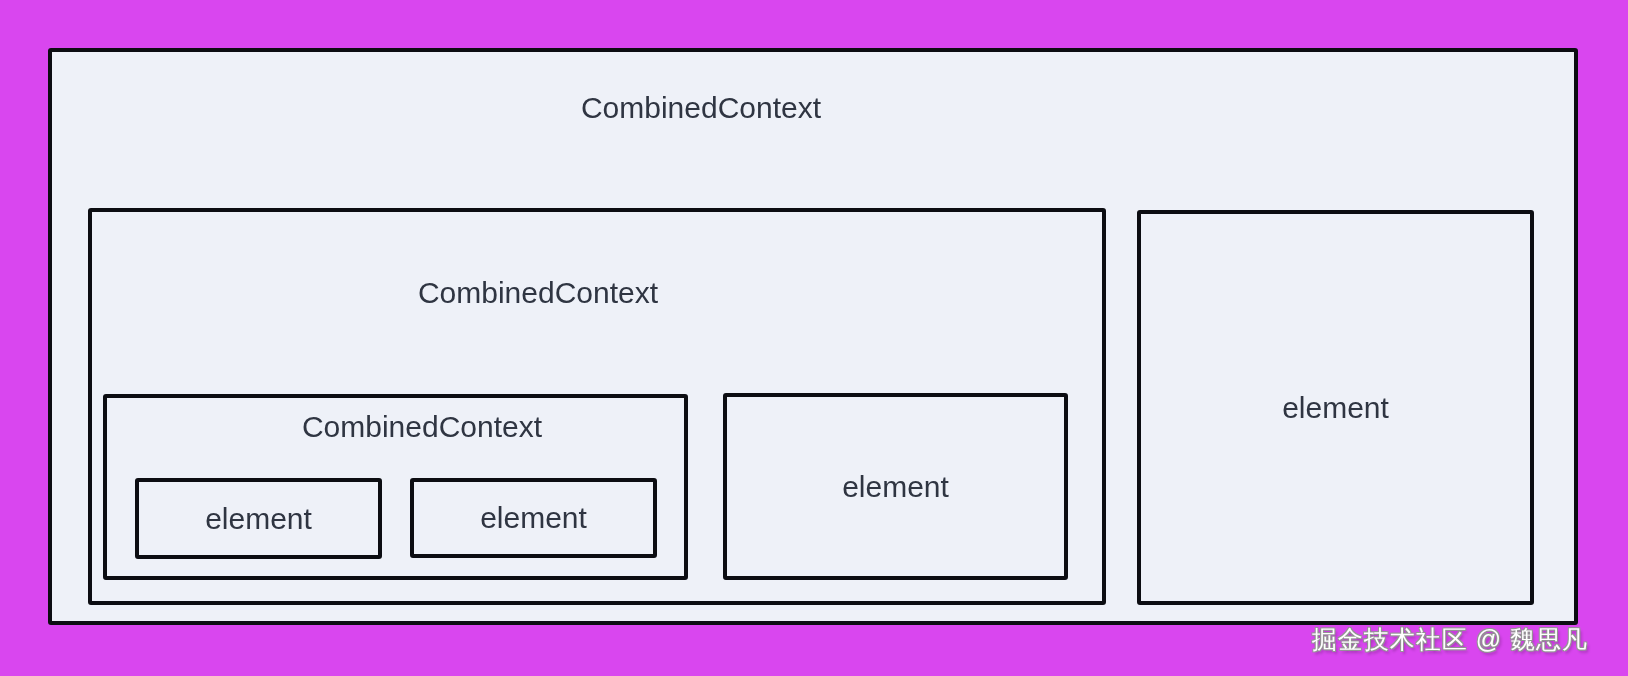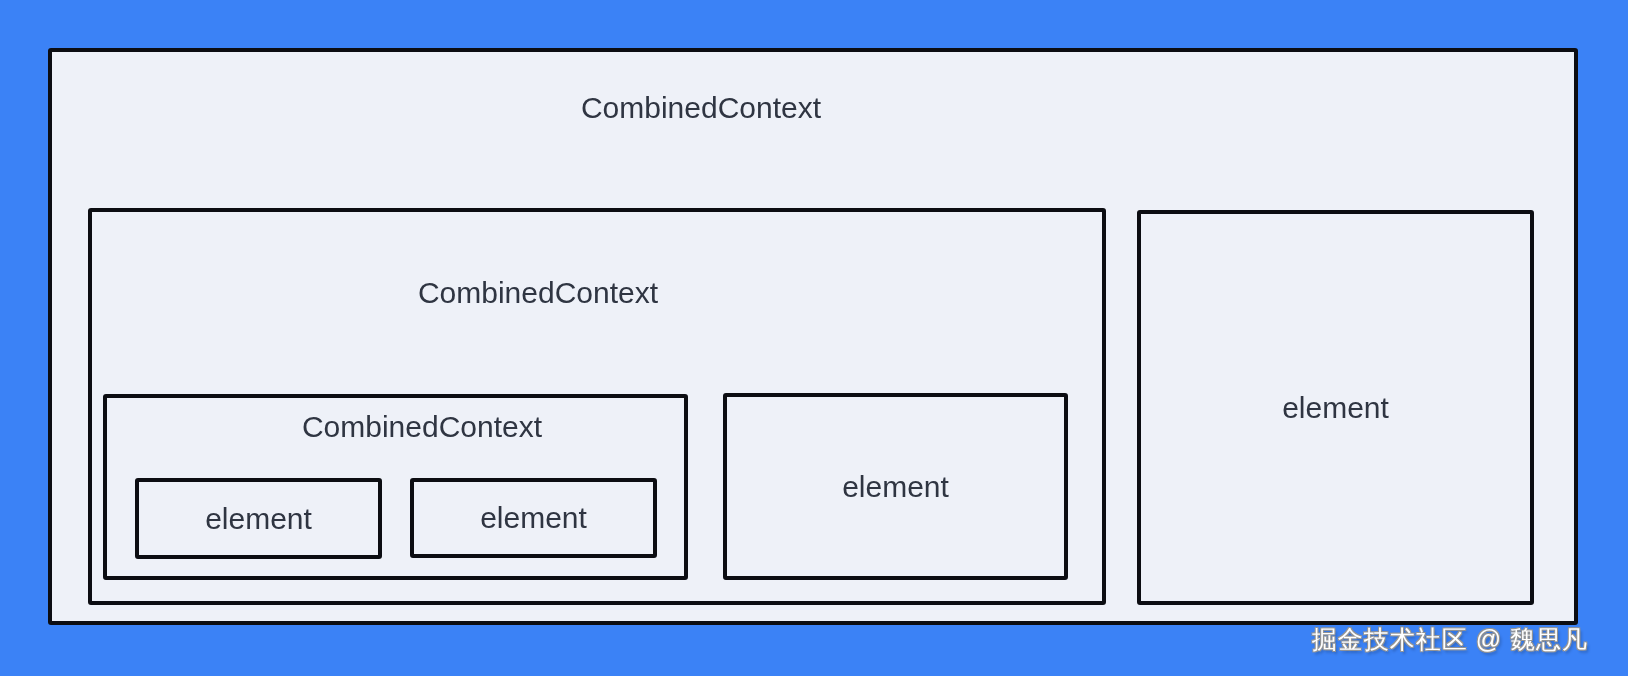--- a/index.html
+++ b/index.html
@@ -5,21 +5,21 @@
   :root{
     --fill:#eef1f8;
     --border:#0c0d12;
     --text:#2f3542;
   }
   html,body{margin:0;padding:0;background:#ffffff;}
   body{font-family:"Liberation Sans","DejaVu Sans",sans-serif;}
   .stage{
     position:relative;
     width:1628px;height:676px;
-    background:#3b82f6;
+    background:#d946ef;
     overflow:hidden;
   }
   .box{
     position:absolute;
     box-sizing:border-box;
     background:var(--fill);
     border:4px solid var(--border);
     border-radius:3px;
   }
   .box-label{

